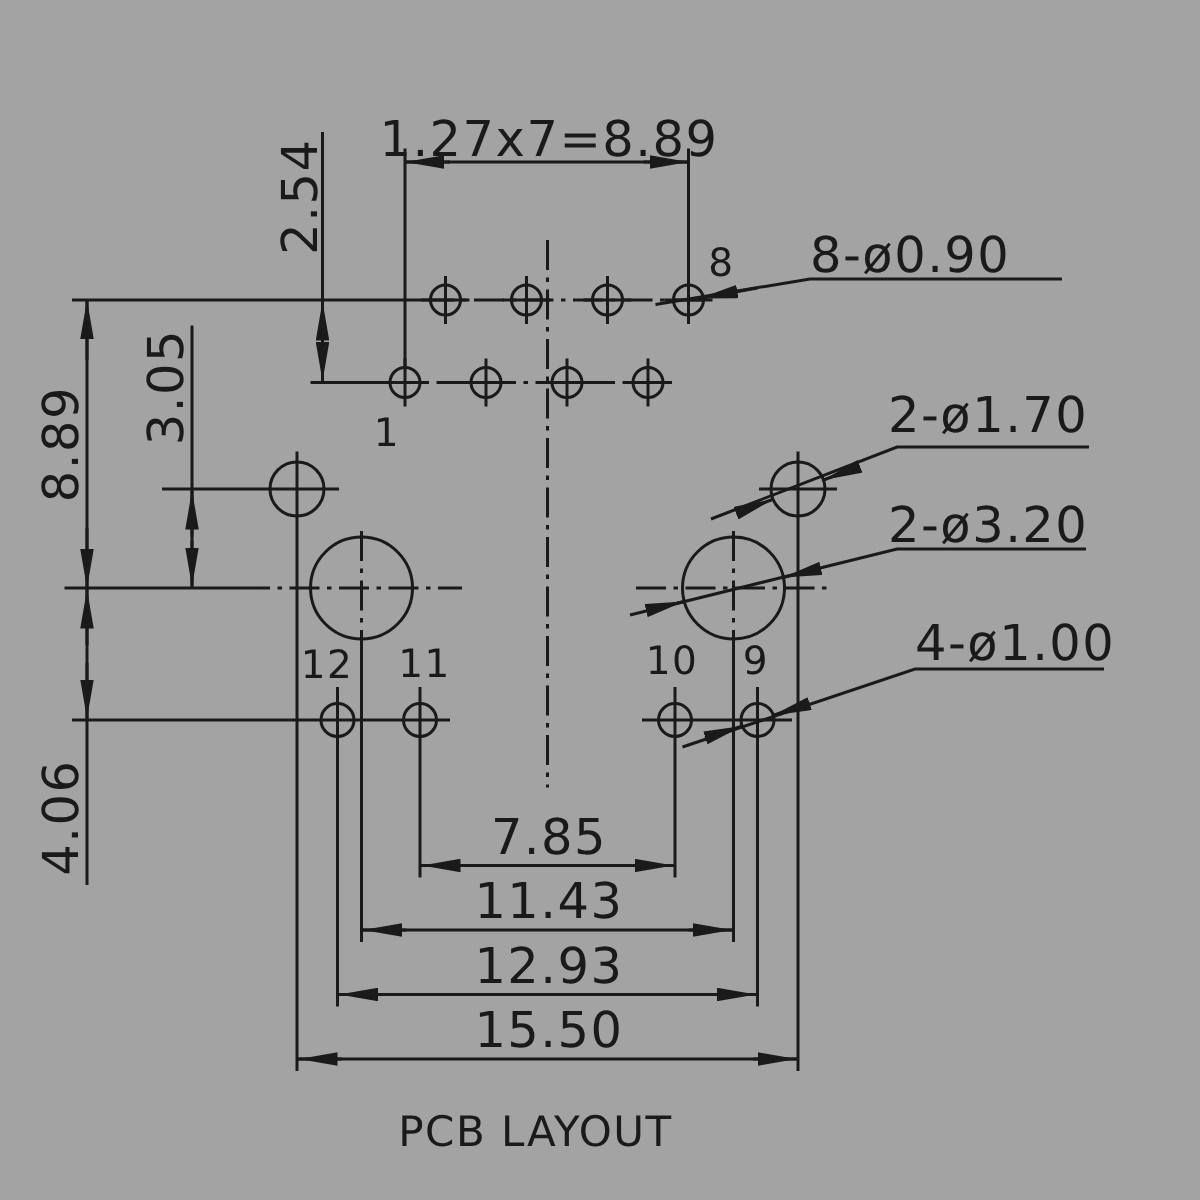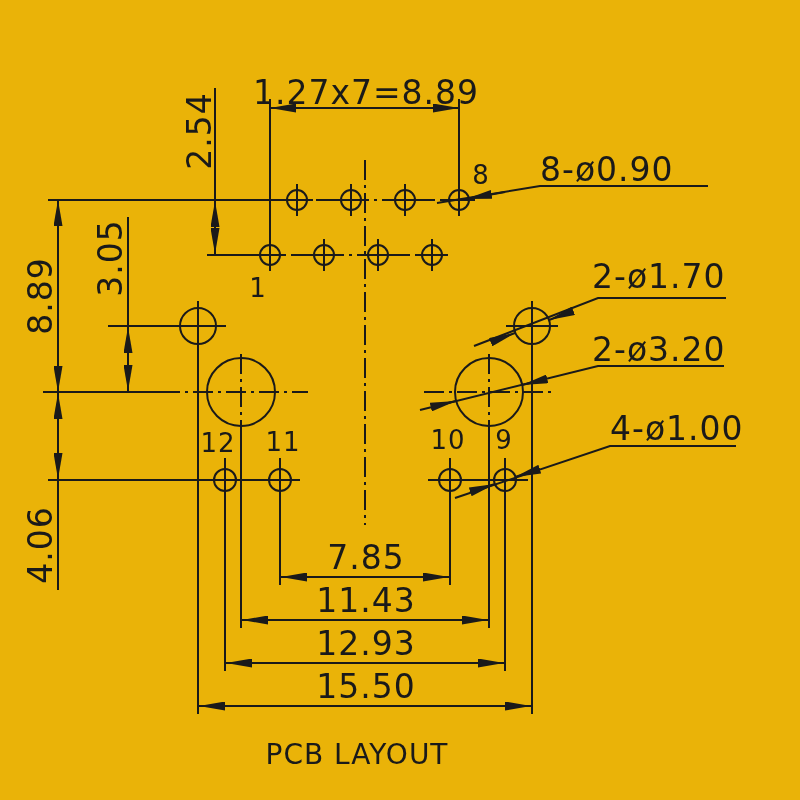--- a/index.html
+++ b/index.html
@@ -1,16 +1,16 @@
 <!DOCTYPE html>
 <html><head>
 <meta charset="utf-8">
 <style>
   html,body{margin:0;padding:0;background:#fff;}
-  #stage{width:800px;height:800px;background:#eab308;position:relative;overflow:hidden;}
+  #stage{width:800px;height:800px;background:#a3a3a3;position:relative;overflow:hidden;}
   svg{display:block;}
   .ln{stroke:#1a1a1a;stroke-width:2;fill:none;stroke-linecap:butt;}
   .cl{stroke:#1a1a1a;stroke-width:2;fill:none;stroke-dasharray:20 5 3 5;}
   .hole{stroke:#1a1a1a;stroke-width:2;fill:none;}
   .txt{font-family:"DejaVu Sans",sans-serif;fill:#1a1a1a;font-size:33px;letter-spacing:1px;}
   .lbl{font-family:"DejaVu Sans",sans-serif;fill:#1a1a1a;font-size:26px;letter-spacing:1px;}
   .ttl{font-family:"DejaVu Sans",sans-serif;fill:#1a1a1a;font-size:28px;letter-spacing:1px;}
   .mid{text-anchor:middle;}
 </style>
 </head>

